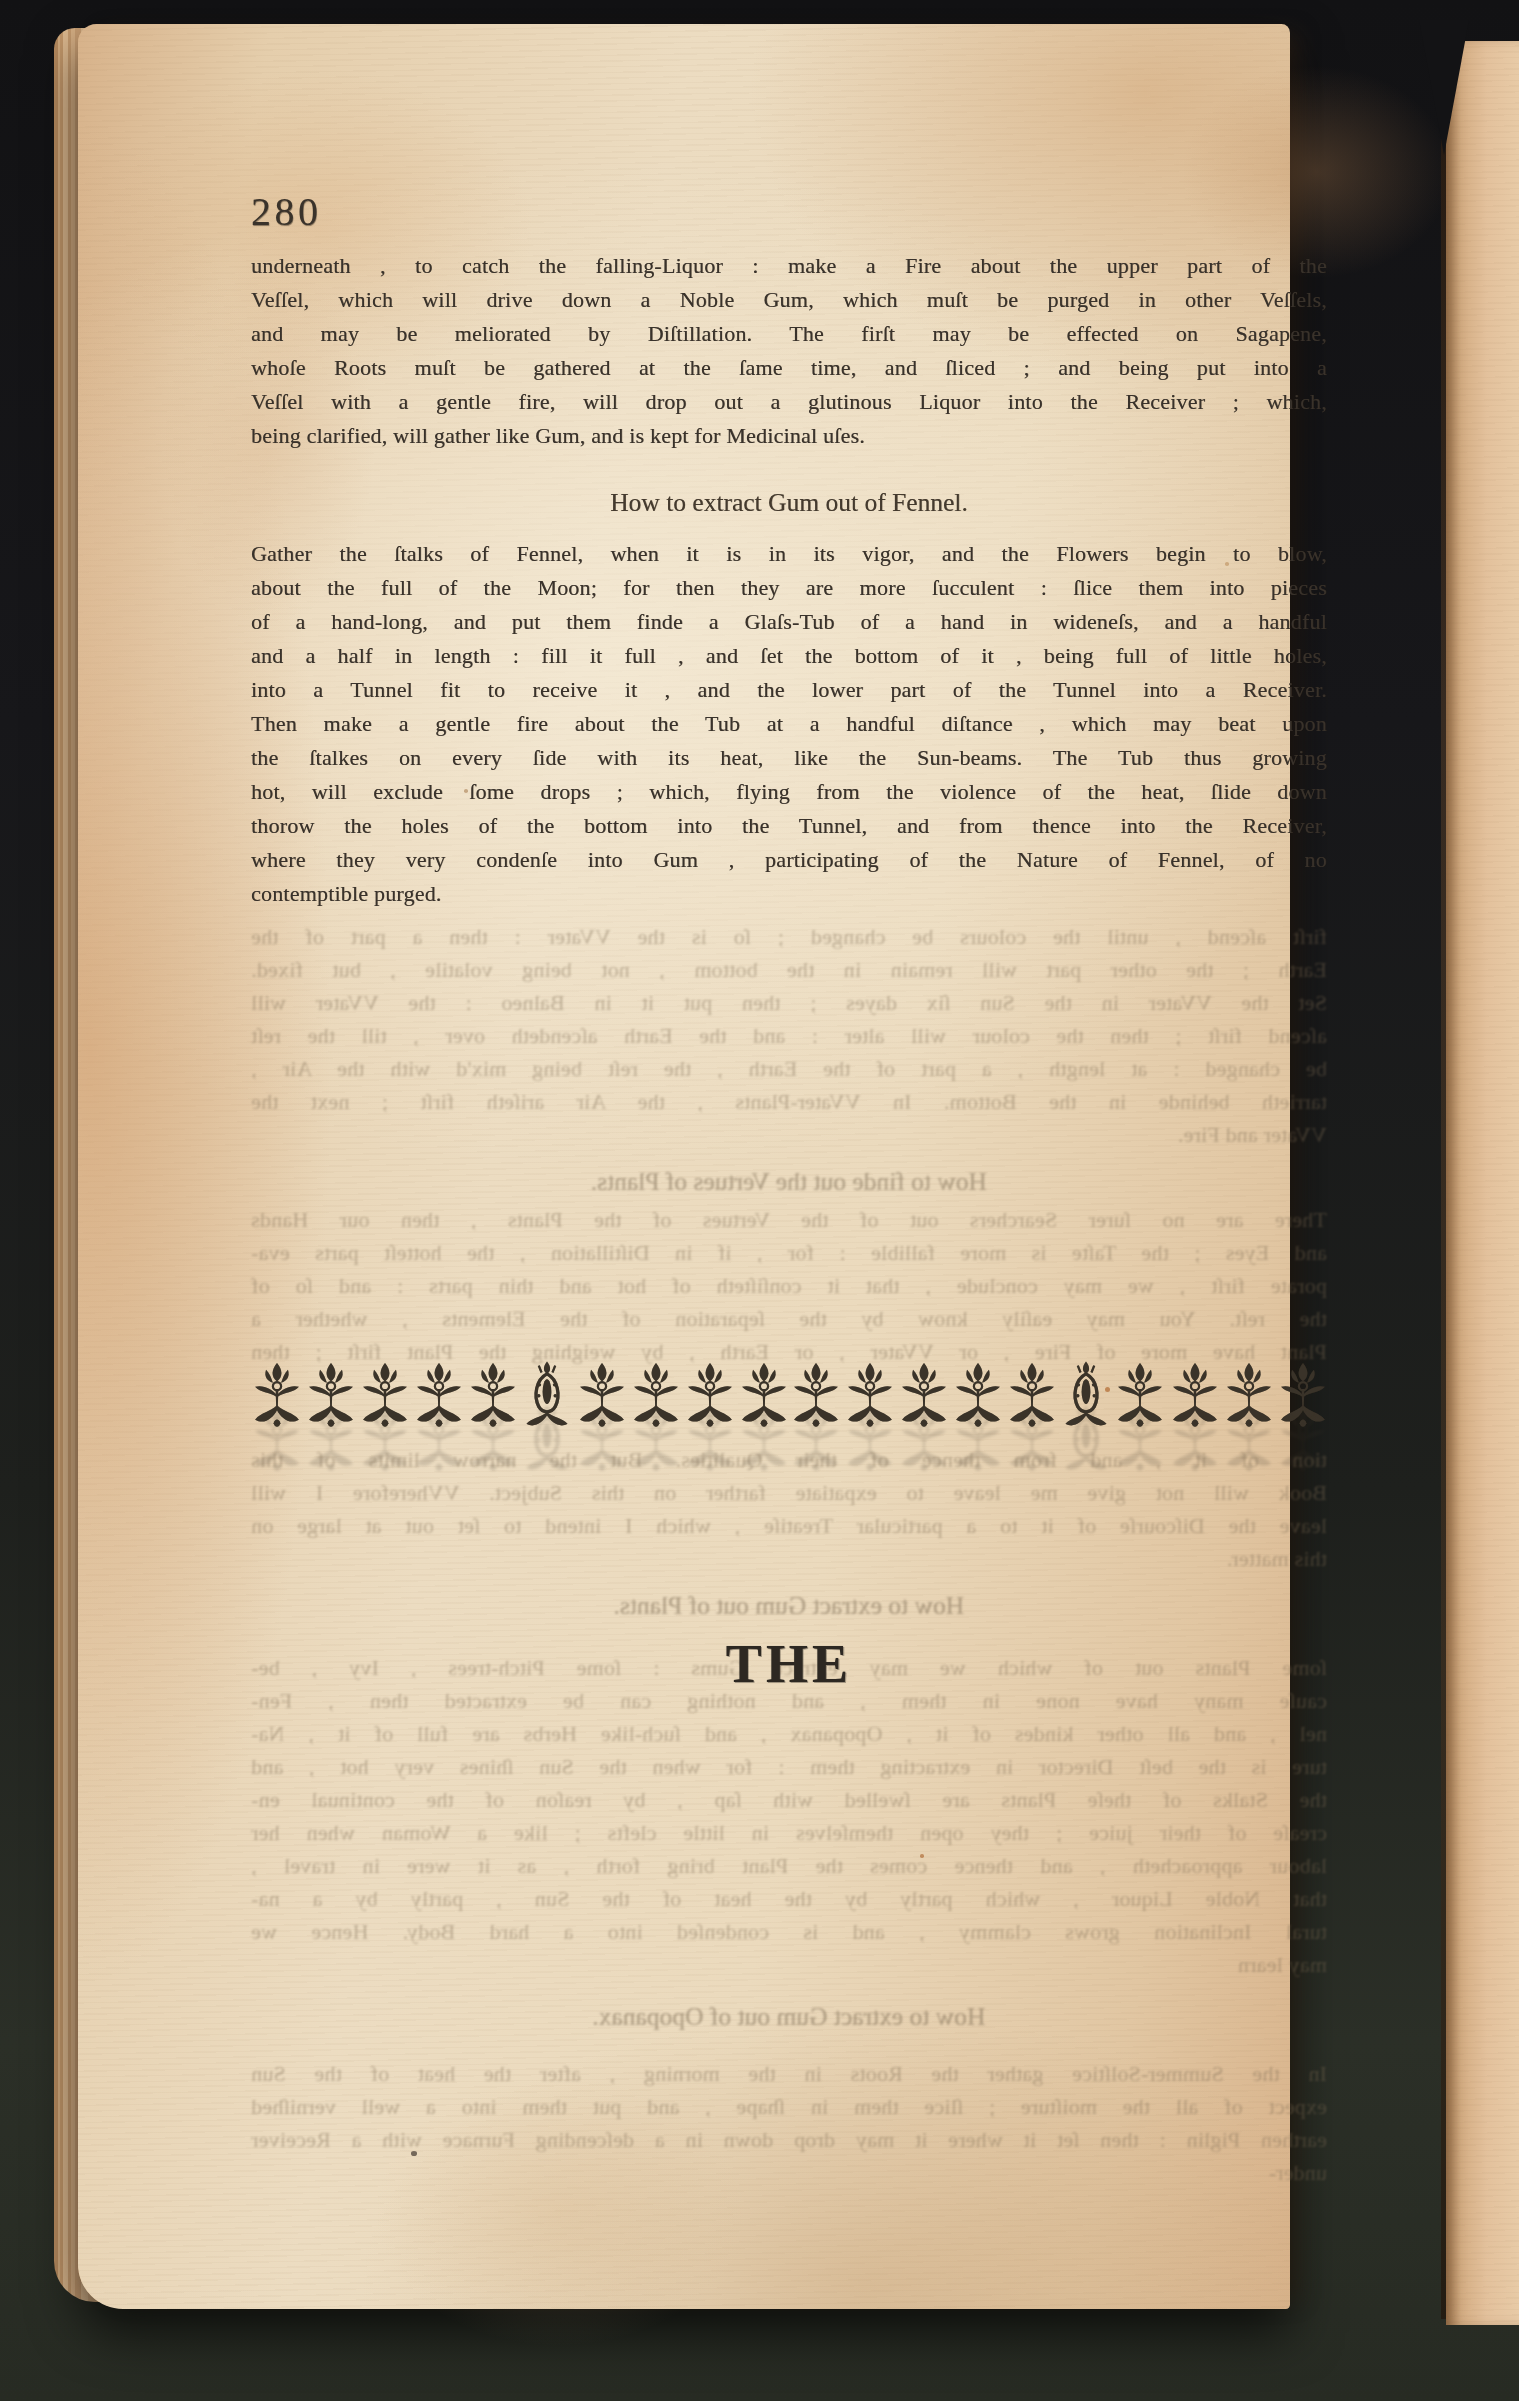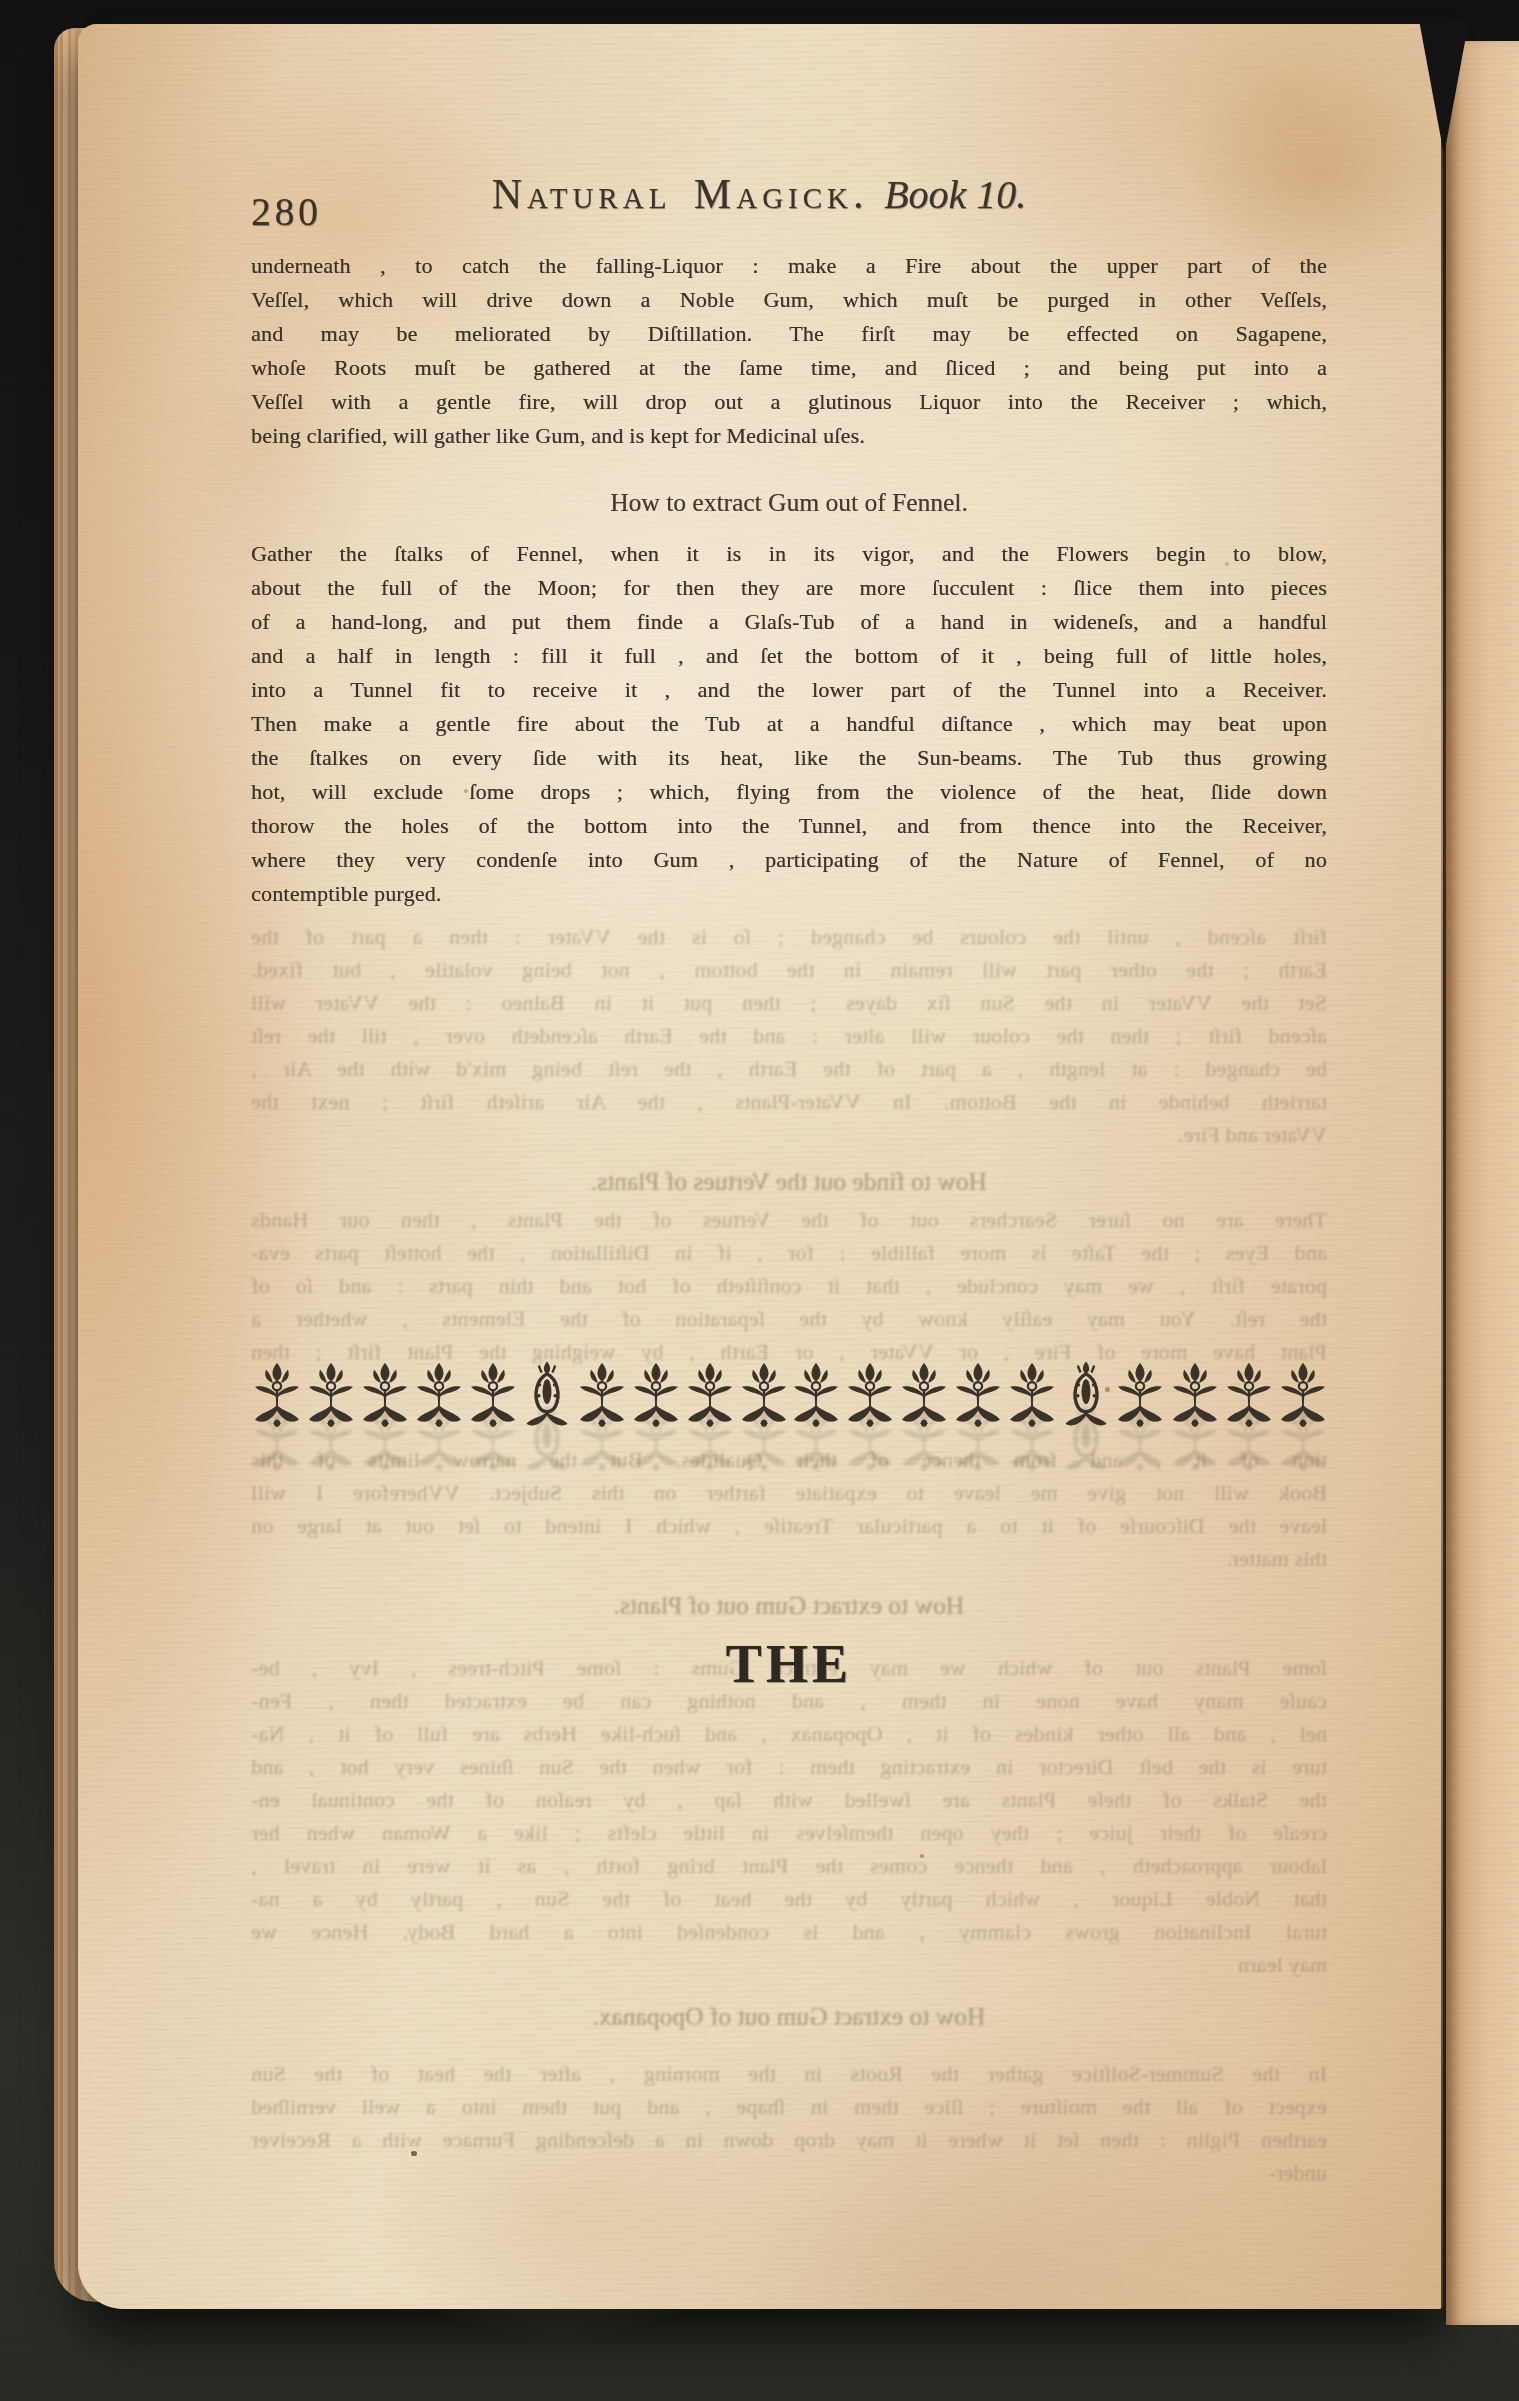--- a/index.html
+++ b/index.html
@@ -19,21 +19,21 @@
     position:absolute;left:54px;top:28px;width:45px;height:2274px;
     border-radius:21px 0 0 41px;
     background:
       repeating-linear-gradient(90deg,
         #b68a5e 0 3.5px,#d0a97d 3.5px 6.4px,#c2976a 6.4px 9.2px,
         #dcb88e 9.2px 13.5px,#c49a6e 13.5px 17px,#d6af84 17px 21px,
         #c79d72 21px 27px,#d9b68c 27px 34px,#cfa97e 34px 45px);
   }
   
   .page{
-    position:absolute;left:78px;top:24px;width:1365px;height:2285px;
+    position:absolute;left:78px;top:24px;width:1212px;height:2285px;
     border-radius:18.4px 8.5px 4.2px 45px;
     background:
       radial-gradient(637px 460px at 88% 3%, rgba(201,148,96,0.45), rgba(201,148,96,0) 62%),
       radial-gradient(439px 1699px at 1% 45%, rgba(204,146,96,0.50), rgba(204,146,96,0) 55%),
       radial-gradient(1062px 708px at 44% 28%, rgba(249,242,225,0.55), rgba(249,242,225,0) 72%),
       radial-gradient(779px 425px at 65% 99%, rgba(188,146,100,0.35), rgba(188,146,100,0) 65%),
       radial-gradient(354px 269px at 20% 9%, rgba(216,170,122,0.35), rgba(216,170,122,0) 60%),
       repeating-linear-gradient(179deg, rgba(150,118,82,0.05) 0 1.4px, rgba(255,255,255,0) 1.4px 5.7px),
       linear-gradient(100deg,#d7b28a 0%,#e5ceac 12%,#ecdcc1 38%,#ebdabd 63%,#e1c6a2 87%,#d8b38b 100%);
     box-shadow:0 24px 50px rgba(0,0,0,0.65), 15.6px 0 21px -10px rgba(60,40,22,0.55);
@@ -116,23 +116,20 @@
     <div class="speck s1"></div>
     <div class="speck s2"></div>
     <div class="speck s3"></div>
     <div class="speck s4"></div>
     <div class="speck s5"></div>
 
     <div class="text-layer">
 
       <div class="block header">
         <span class="pageno">280</span>
-        <div class="title-wrap">
-          <span class="t-caps">Natural Magick.</span><span class="t-book">Book 10.</span>
-        </div>
       </div>
 
       <div class="block short-last" style="top:225px">
           <div class="line">underneath , to catch the falling-Liquor : make a Fire about the upper part of the</div>
           <div class="line">Veſſel, which will drive down a Noble Gum, which muſt be purged in other Veſſels,</div>
           <div class="line">and may be meliorated by Diſtillation. The firſt may be effected on Sagapene,</div>
           <div class="line">whoſe Roots muſt be gathered at the ſame time, and ſliced ; and being put into a</div>
           <div class="line">Veſſel with a gentle fire, will drop out a glutinous Liquor into the Receiver ; which,</div>
           <div class="line">being clarified, will gather like Gum, and is kept for Medicinal uſes.</div>
         </div>

